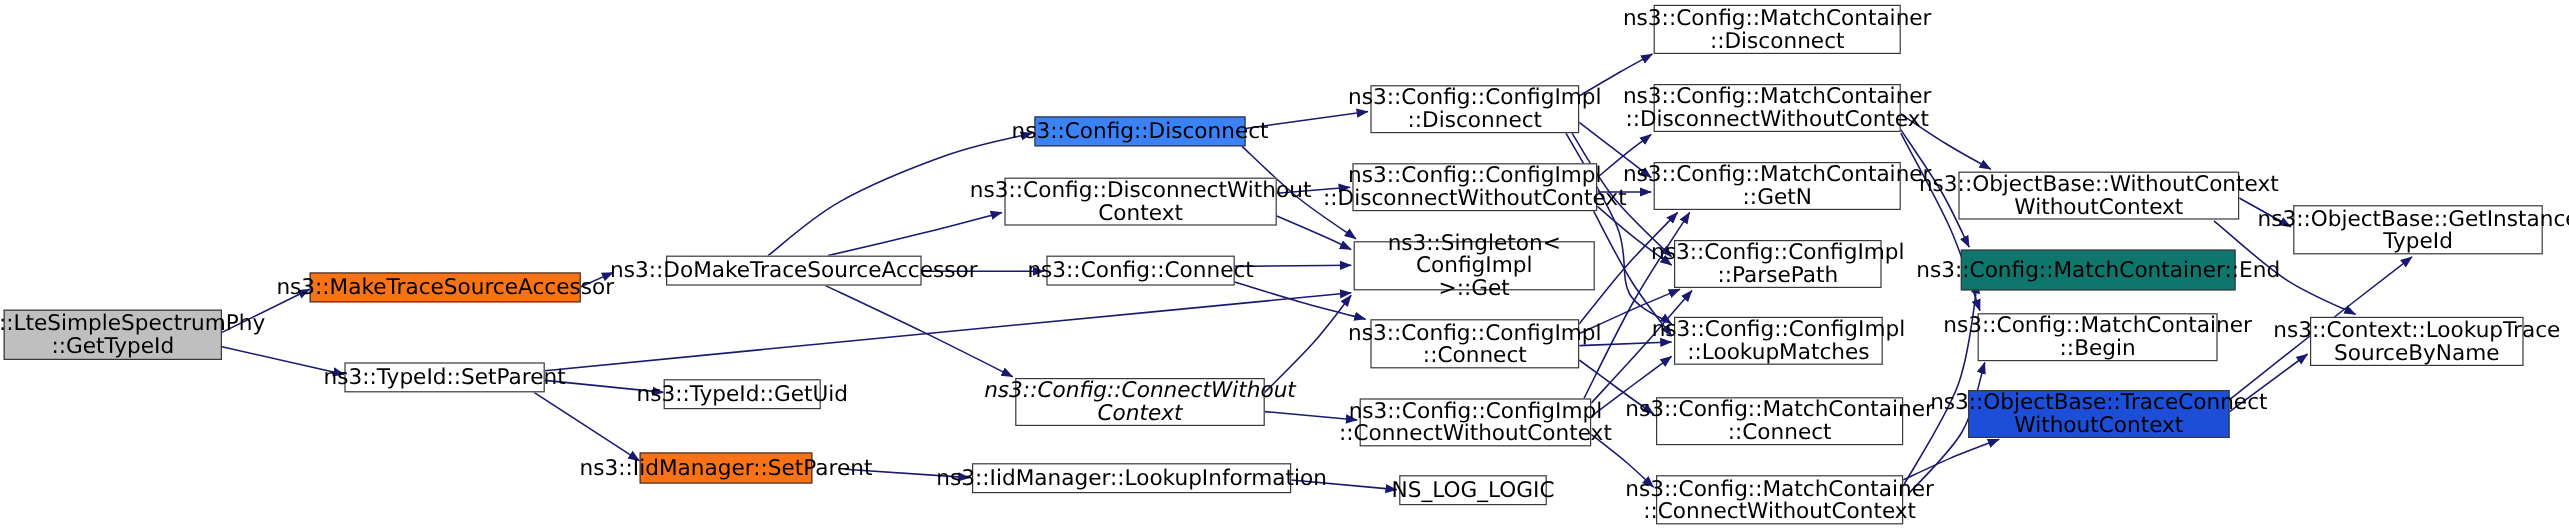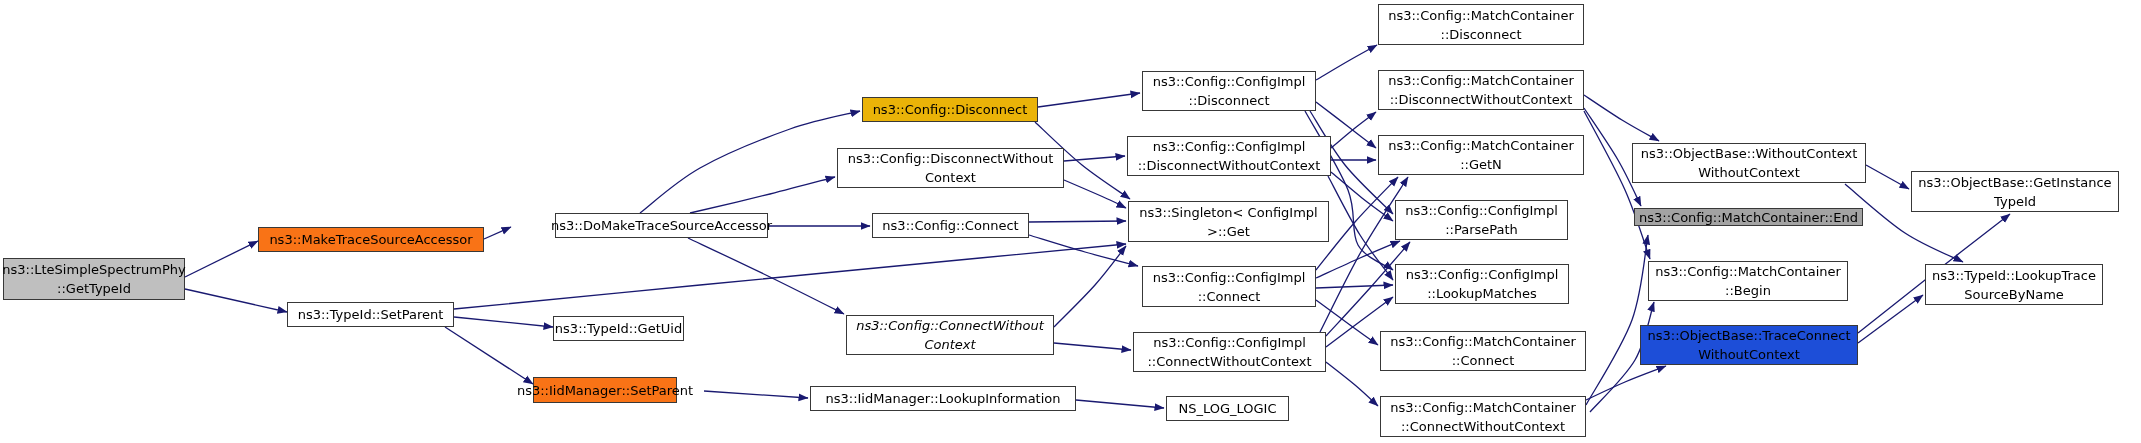--- a/index.html
+++ b/index.html
@@ -26,21 +26,21 @@
   .node {
     position: absolute;
     box-sizing: border-box;
     border: 1px solid #383838;
     background: #ffffff;
     display: flex;
     align-items: center;
     justify-content: center;
     text-align: center;
     color: #000000;
-    font-size: 13px;
+    font-size: 18px;
     line-height: 19px;
     white-space: pre-line;
     cursor: pointer;
   }
   .node.root {
     background: #bfbfbf;
   }
   .edge {
     fill: none;
     stroke-width: 1.3px;
@@ -104,21 +104,21 @@
         <path class="edge" d="M704,391 L808,398" stroke="#191970" marker-end="url(#arrow)"></path>
         <path class="edge" d="M1076,400 L1164,408" stroke="#191970" marker-end="url(#arrow)"></path>
       </g>
   </svg>
   <div id="nodes">
       <div class="node root" style="left: 3px; top: 258px; width: 182px; height: 42px; border-color: rgb(56, 56, 56); background: rgb(191, 191, 191);"><span>ns3::LteSimpleSpectrumPhy
 ::GetTypeId</span></div>
       <div class="node" style="left: 258px; top: 227px; width: 226px; height: 25px; border-color: rgb(56, 56, 56); background: #f97316;"><span>ns3::MakeTraceSourceAccessor</span></div>
       <div class="node" style="left: 287px; top: 302px; width: 167px; height: 25px; border-color: rgb(56, 56, 56); background: rgb(255, 255, 255);"><span>ns3::TypeId::SetParent</span></div>
       <div class="node" style="left: 511px; top: 213px; width: 213px; height: 25px; border-color: rgb(56, 56, 56); background: rgb(255, 255, 255); margin-left: 44px;"><span>ns3::DoMakeTraceSourceAccessor</span></div>
-      <div class="node" style="left: 862px; top: 97px; width: 176px; height: 25px; border-color: rgb(56, 56, 56); background: #eab308;"><span>ns3::Config::Disconnect</span></div>
+      <div class="node" style="left: 862px; top: 97px; width: 176px; height: 25px; border-color: rgb(56, 56, 56); background: #3b82f6;"><span>ns3::Config::Disconnect</span></div>
       <div class="node" style="left: 837px; top: 148px; width: 227px; height: 40px; border-color: rgb(56, 56, 56); background: rgb(255, 255, 255);"><span>ns3::Config::DisconnectWithout
 Context</span></div>
       <div class="node" style="left: 872px; top: 213px; width: 157px; height: 25px; border-color: rgb(56, 56, 56); background: rgb(255, 255, 255);"><span>ns3::Config::Connect</span></div>
       <div class="node" style="left: 846px; top: 315px; width: 208px; height: 40px; border-color: rgb(56, 56, 56); background: rgb(255, 255, 255); font-style: italic;"><span>ns3::Config::ConnectWithout
 Context</span></div>
       <div class="node" style="left: 553px; top: 316px; width: 131px; height: 25px; border-color: rgb(56, 56, 56); background: rgb(255, 255, 255); align-items: center;"><span>ns3::TypeId::GetUid</span></div>
       <div class="node" style="left: 533px; top: 377px; width: 144px; height: 26px; border-color: rgb(56, 56, 56); background: #f97316;"><span>ns3::IidManager::SetParent</span></div>
       <div class="node" style="left: 810px; top: 386px; width: 266px; height: 25px; border-color: rgb(56, 56, 56); background: rgb(255, 255, 255);"><span>ns3::IidManager::LookupInformation</span></div>
       <div class="node" style="left: 1166px; top: 396px; width: 123px; height: 25px; border-color: rgb(56, 56, 56); background: rgb(255, 255, 255);"><span>NS_LOG_LOGIC</span></div>
       <div class="node" style="left: 1142px; top: 71px; width: 174px; height: 40px; border-color: rgb(56, 56, 56); background: rgb(255, 255, 255);"><span>ns3::Config::ConfigImpl
@@ -140,23 +140,23 @@
       <div class="node" style="left: 1395px; top: 200px; width: 173px; height: 40px; border-color: rgb(56, 56, 56); background: rgb(255, 255, 255);"><span>ns3::Config::ConfigImpl
 ::ParsePath</span></div>
       <div class="node" style="left: 1395px; top: 264px; width: 174px; height: 40px; border-color: rgb(56, 56, 56); background: rgb(255, 255, 255);"><span>ns3::Config::ConfigImpl
 ::LookupMatches</span></div>
       <div class="node" style="left: 1380px; top: 331px; width: 206px; height: 40px; border-color: rgb(56, 56, 56); background: rgb(255, 255, 255);"><span>ns3::Config::MatchContainer
 ::Connect</span></div>
       <div class="node" style="left: 1380px; top: 396px; width: 206px; height: 41px; border-color: rgb(56, 56, 56); background: rgb(255, 255, 255);"><span>ns3::Config::MatchContainer
 ::ConnectWithoutContext</span></div>
       <div class="node" style="left: 1632px; top: 143px; width: 234px; height: 40px; border-color: rgb(56, 56, 56); background: rgb(255, 255, 255);"><span>ns3::ObjectBase::WithoutContext
 WithoutContext</span></div>
-      <div class="node" style="left: 1634px; top: 208px; width: 229px; height: 18px; border-color: rgb(56, 56, 56); background: #a3a3a3;"><span>ns3::Config::MatchContainer::End</span></div>
+      <div class="node" style="left: 1634px; top: 208px; width: 229px; height: 34px; border-color: rgb(56, 56, 56); background: #0f766e;"><span>ns3::Config::MatchContainer::End</span></div>
       <div class="node" style="left: 1648px; top: 261px; width: 200px; height: 40px; border-color: rgb(56, 56, 56); background: rgb(255, 255, 255);"><span>ns3::Config::MatchContainer
 ::Begin</span></div>
       <div class="node" style="left: 1640px; top: 325px; width: 218px; height: 40px; border-color: rgb(56, 56, 56); background: #1d4ed8;"><span>ns3::ObjectBase::TraceConnect
 WithoutContext</span></div>
       <div class="node" style="left: 1911px; top: 171px; width: 208px; height: 41px; border-color: rgb(56, 56, 56); background: rgb(255, 255, 255);"><span>ns3::ObjectBase::GetInstance
 TypeId</span></div>
-      <div class="node" style="left: 1925px; top: 264px; width: 178px; height: 41px; border-color: rgb(56, 56, 56); background: rgb(255, 255, 255);"><span>ns3::TypeId::LookupTrace
+      <div class="node" style="left: 1925px; top: 264px; width: 178px; height: 41px; border-color: rgb(56, 56, 56); background: rgb(255, 255, 255);"><span>ns3::Context::LookupTrace
 SourceByName</span></div>
     </div>
 </div>
 
 </body></html>

